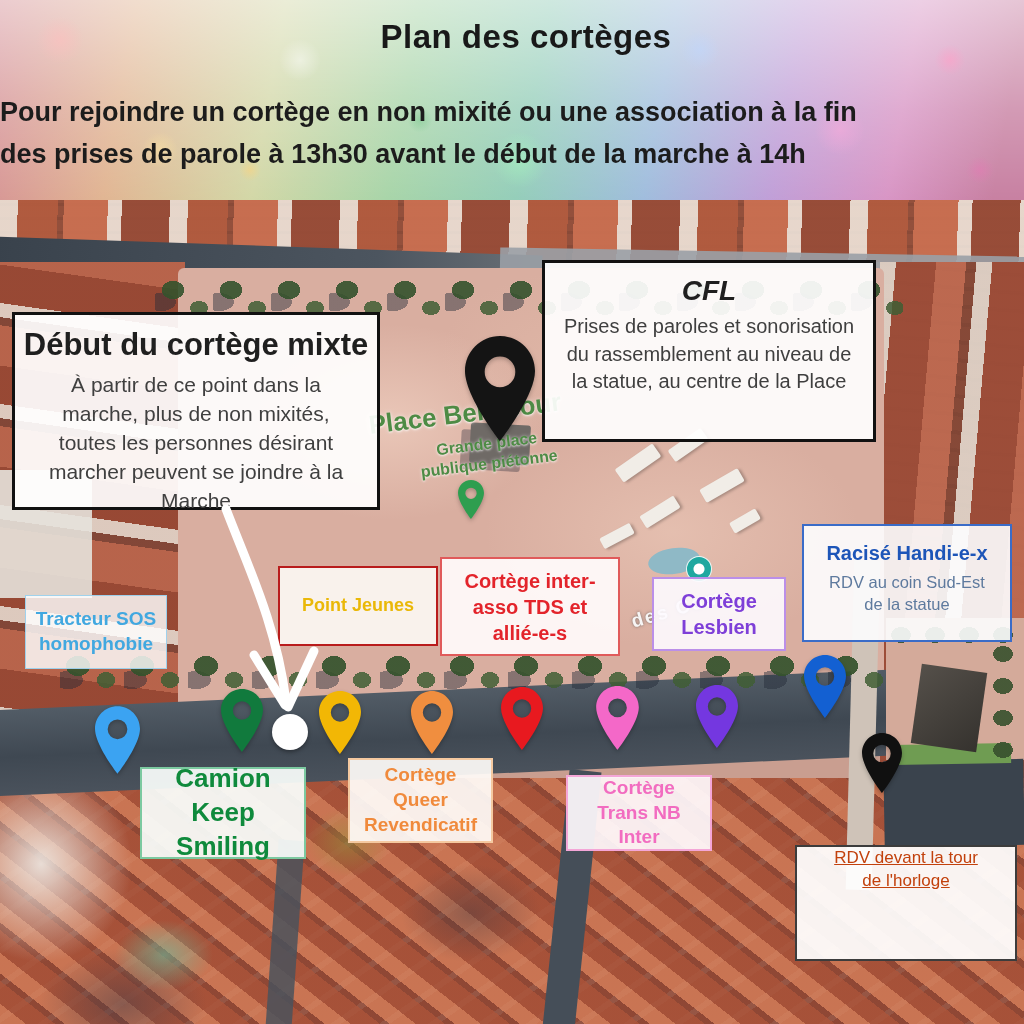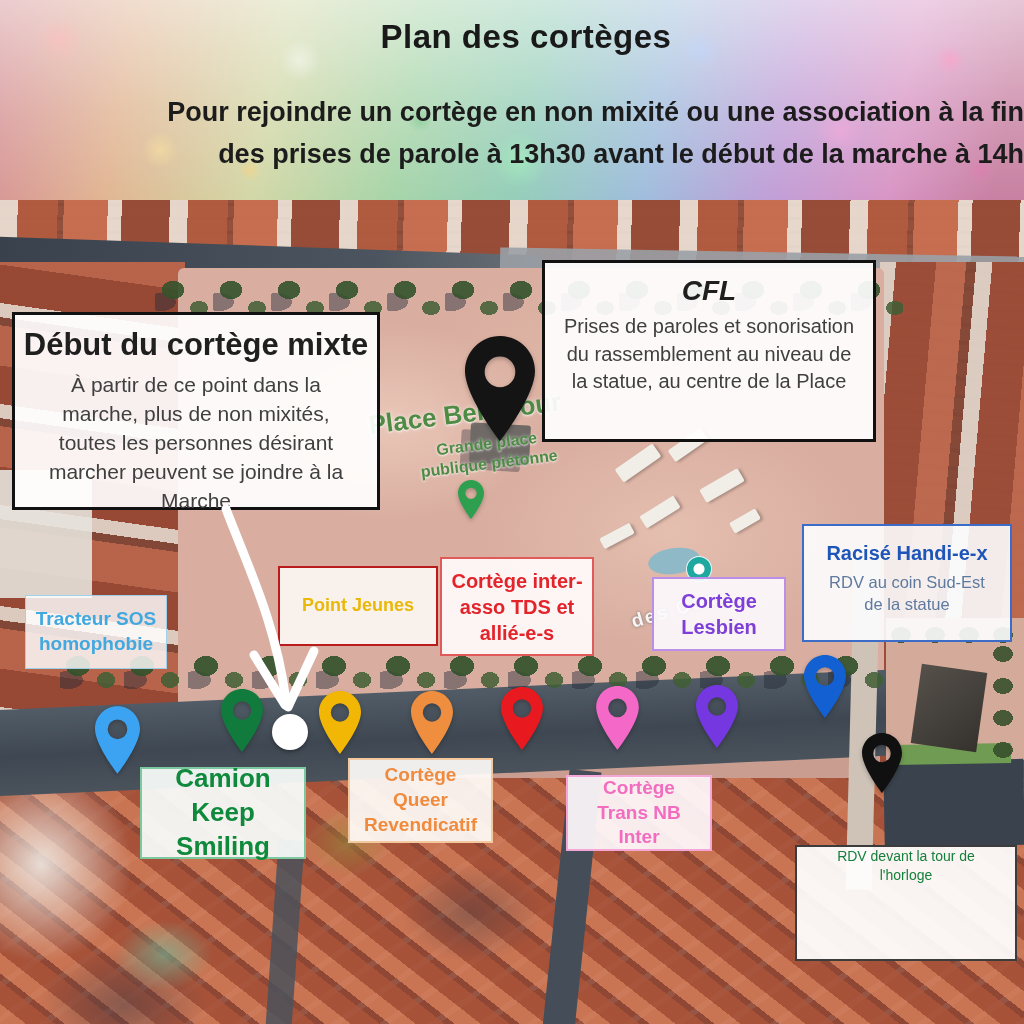--- a/index.html
+++ b/index.html
@@ -19,21 +19,21 @@
       radial-gradient(28px 28px at 700px 50px,rgba(190,215,255,.5),transparent 70%),
       radial-gradient(36px 36px at 840px 130px,rgba(250,170,220,.55),transparent 70%),
       radial-gradient(22px 22px at 950px 60px,rgba(255,160,200,.6),transparent 70%),
       radial-gradient(18px 18px at 420px 120px,rgba(120,200,140,.5),transparent 70%),
       radial-gradient(16px 16px at 250px 170px,rgba(255,210,120,.5),transparent 70%),
       radial-gradient(20px 20px at 980px 170px,rgba(230,120,180,.5),transparent 70%),
       linear-gradient(180deg,rgba(255,255,255,.60),rgba(255,255,255,.30) 55%,rgba(255,255,255,.12));
     background-repeat:no-repeat;}
   .title{position:absolute;left:0;top:18px;width:100%;text-align:center;
     font-size:33px;font-weight:800;color:#191919;letter-spacing:.5px;padding-left:14px;}
-  .subtitle{position:absolute;left:0;top:92px;width:100%;text-align:right;
+  .subtitle{position:absolute;left:0;top:92px;width:100%;text-align:left;
     font-size:27px;font-weight:700;color:#1c1c1c;line-height:1.55;}
 
   
   .map-base{left:0;top:200px;width:1024px;height:824px;background:#c99e90;}
   .city-top{left:0;top:200px;width:1024px;height:62px;background-color:#b4684e;
     background-image:
       repeating-linear-gradient(92deg,rgba(236,226,216,.9) 0 18px,rgba(176,90,62,.95) 18px 58px,rgba(120,60,45,.55) 58px 64px,rgba(200,110,80,.95) 64px 108px,rgba(240,234,226,.85) 108px 122px,rgba(150,75,55,.95) 122px 170px),
       repeating-linear-gradient(0deg,rgba(0,0,0,.12) 0 3px,transparent 3px 14px);}
   .street-top-l{left:-6px;top:246px;width:548px;height:42px;background:linear-gradient(90deg,#39424c,#4c555f 70%,#6a7076);transform:rotate(2deg);}
   .street-top-r{left:500px;top:252px;width:524px;height:26px;background:#9aa0a6;transform:rotate(1deg);opacity:.9;}
@@ -111,30 +111,30 @@
   .box-debut{left:12px;top:312px;width:368px;height:198px;}
   .box-cfl{left:542px;top:260px;width:334px;height:182px;}
   .box-cfl h2{font-size:28px;margin:12px 8px 6px;font-style:italic;}
   .box-cfl p{font-size:20px;margin:0 14px;}
   .minibox{background:rgba(253,254,255,.9);text-align:center;box-sizing:border-box;}
   .box-handi{left:802px;top:524px;width:210px;height:118px;border:2px solid #3a6cc8;}
   .box-handi h3{margin:16px 6px 6px;font-size:20px;color:#1d55b8;}
   .box-handi p{margin:0 18px;font-size:16.5px;color:#5e7a9e;line-height:1.35;}
   .box-racise{left:795px;top:845px;width:222px;height:116px;border:2px solid #3c3c3c;background:rgba(255,255,255,.93);}
   .box-racise h3{margin:15px 6px 7px;font-size:21px;color:#151515;}
-  .box-racise p{margin:0 26px;font-size:14px;color:#15803d;line-height:1.35;}
+  .box-racise p{margin:0 26px;font-size:17px;color:#c2410c;line-height:1.35;text-decoration:underline;}
 
   
   .tag{position:absolute;display:flex;align-items:center;justify-content:center;
     text-align:center;font-weight:bold;box-sizing:border-box;padding:4px 8px;line-height:1.3;}
   .tag-tracteur{left:25px;top:595px;width:142px;height:74px;font-size:19px;color:#41a8e0;
     background:rgba(255,255,255,.82);border:1px solid rgba(150,205,235,.9);}
   .tag-jeunes{left:278px;top:566px;width:160px;height:80px;font-size:18px;color:#eab808;
     background:rgba(252,250,244,.9);border:2px solid #b91c1c;}
-  .tag-interasso{left:440px;top:557px;width:154px;height:99px;font-size:20px;color:#e3242b;
+  .tag-interasso{left:440px;top:557px;width:180px;height:99px;font-size:20px;color:#e3242b;
     background:rgba(255,251,251,.93);border:2px solid #e05a5a;}
   .tag-lesbien{left:652px;top:577px;width:134px;height:74px;font-size:20px;color:#7e3fd8;
     background:rgba(253,251,255,.9);border:2px solid #bb8fe8;}
   .tag-keep{left:140px;top:767px;width:166px;height:92px;font-size:26px;color:#0f8a3c;
     background:rgba(249,253,251,.93);border:2px solid #7cc9a0;}
   .tag-queerrev{left:348px;top:758px;width:145px;height:85px;font-size:19px;color:#f08a3c;
     background:rgba(255,252,248,.92);border:2px solid #f5c9a0;}
   .tag-trans{left:566px;top:775px;width:146px;height:76px;font-size:19px;color:#f26cc0;
     background:rgba(255,250,253,.92);border:2px solid #f4a6d7;}
 

